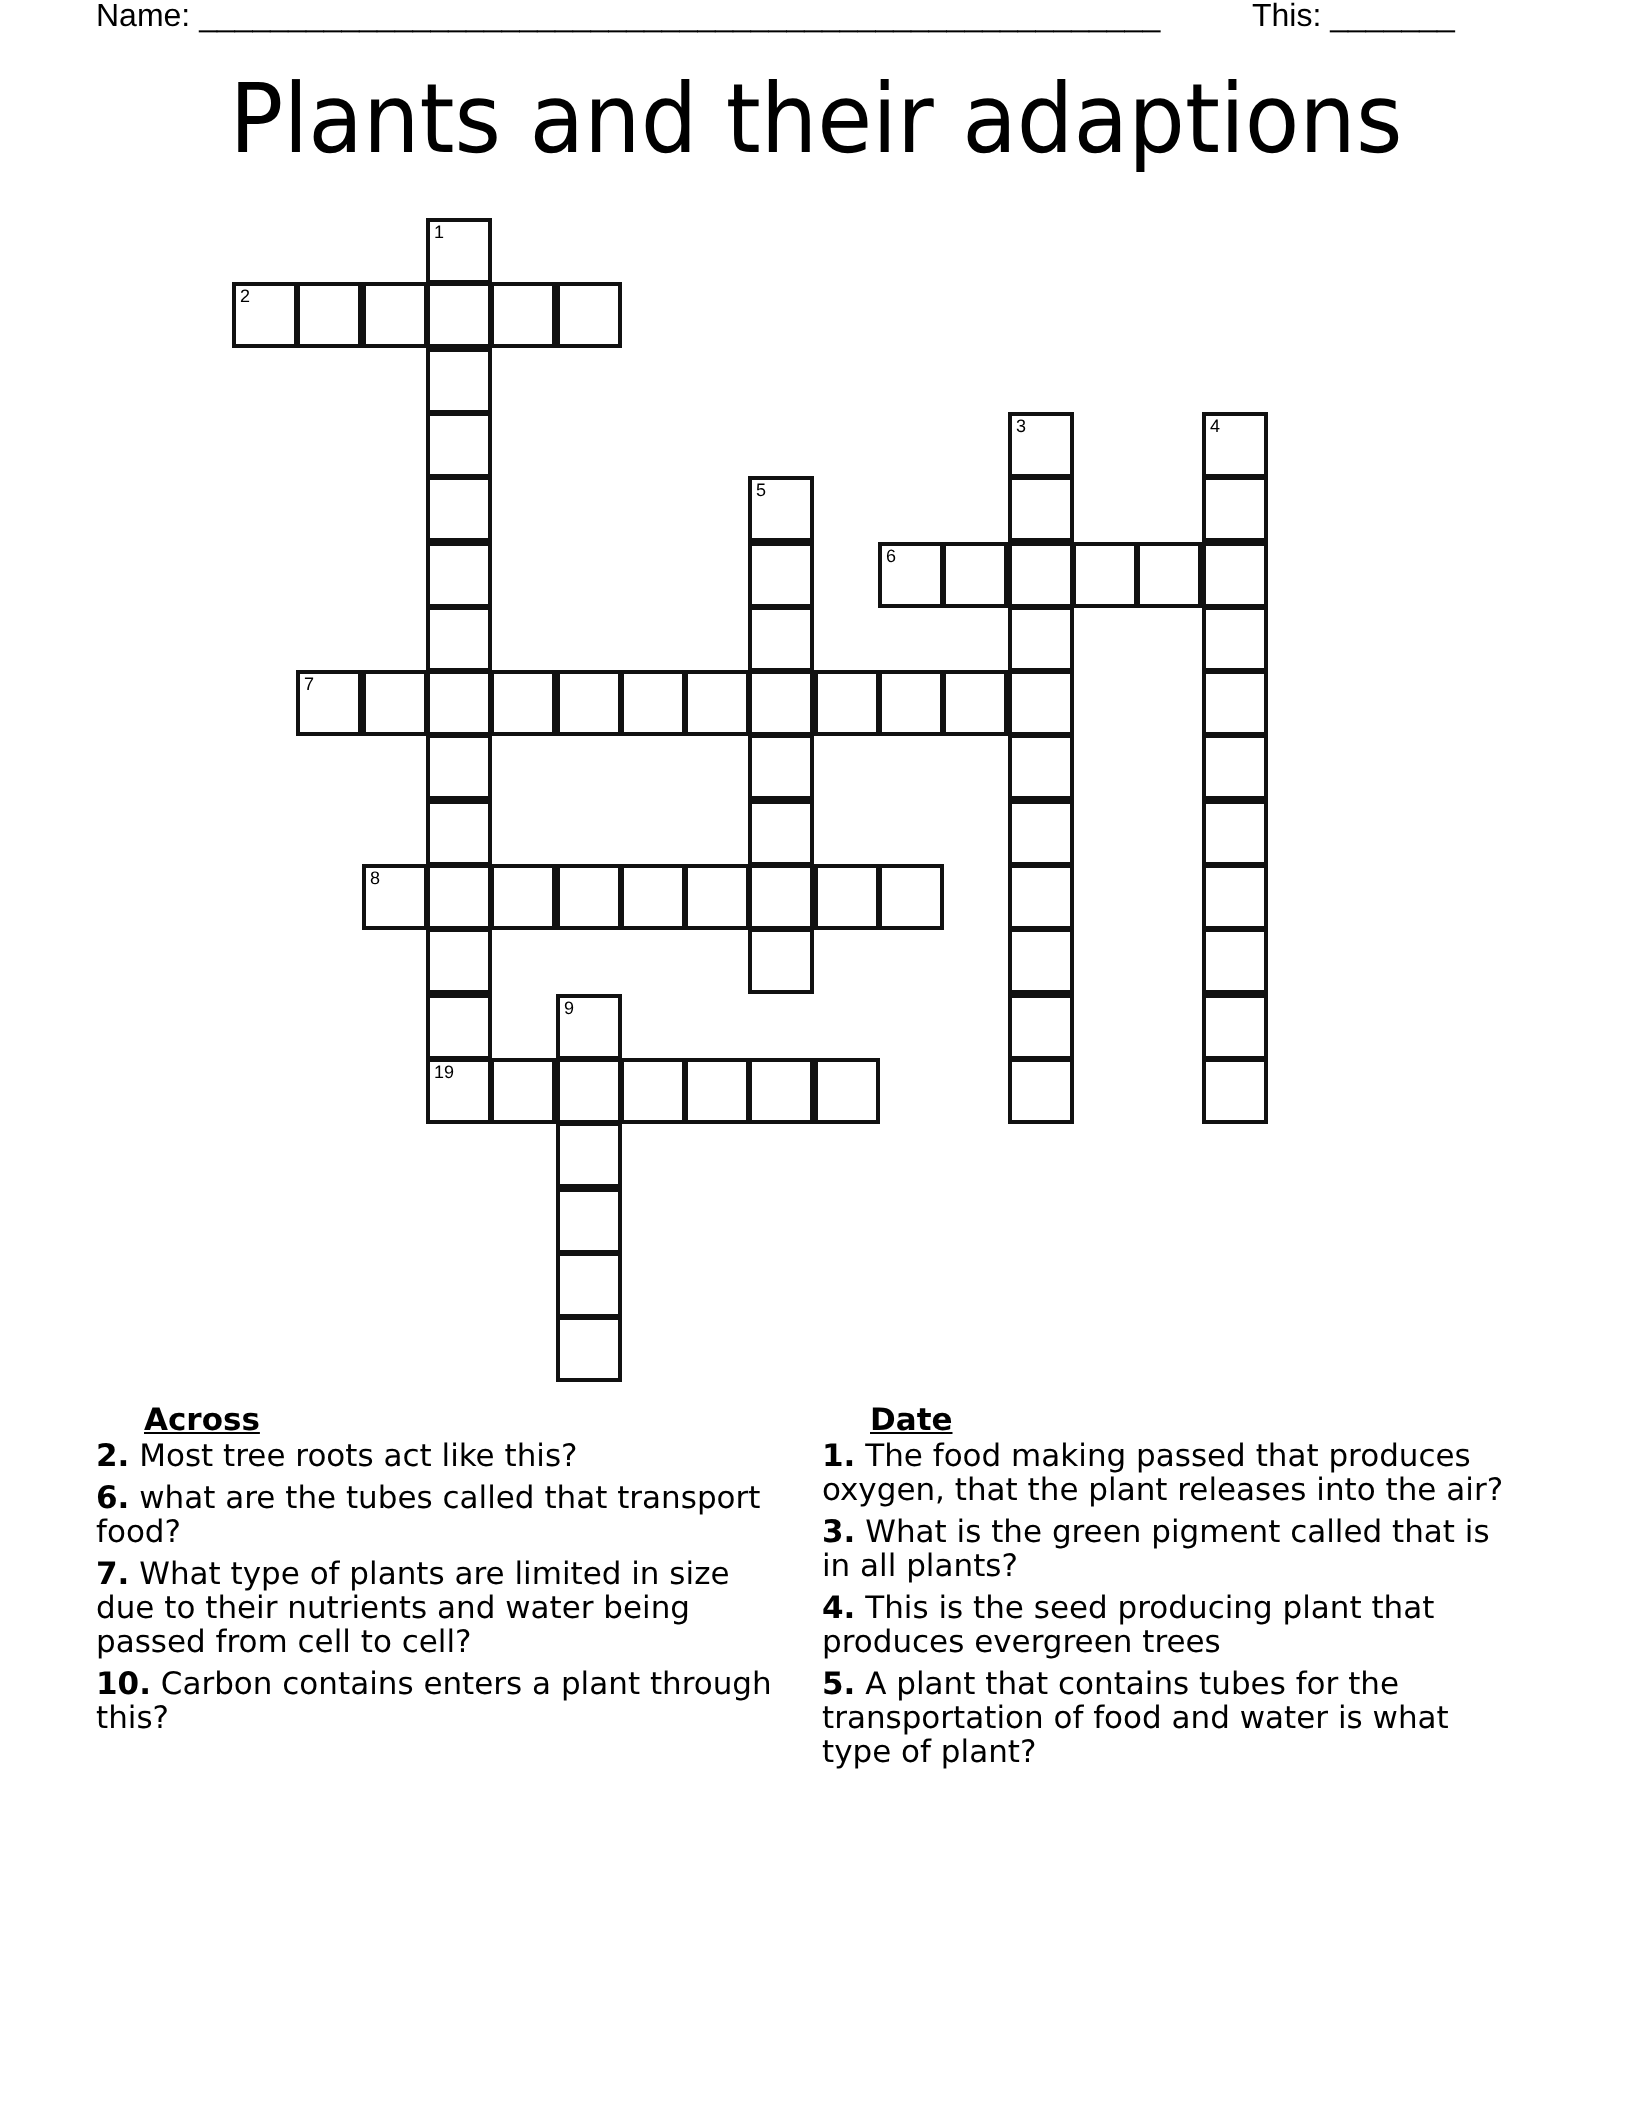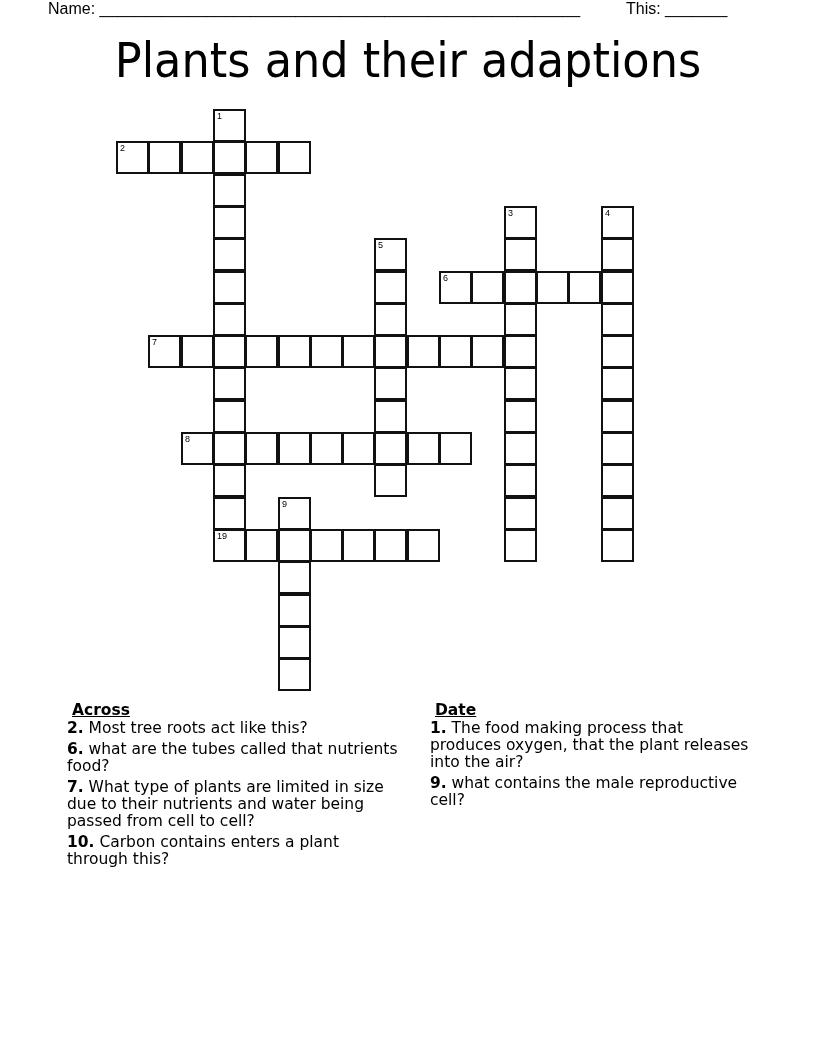--- a/index.html
+++ b/index.html
@@ -24,21 +24,21 @@
     position: absolute; left: 2px; top: 0px;
     font-family: "Liberation Sans", sans-serif; font-size: 9px; line-height: 10px;
   }
   .clues {
     position: absolute; top: 702px;
     font-family: "DejaVu Sans", sans-serif; font-size: 15.5px; line-height: 17px;
   }
   .clues.across { left: 48px; width: 350px; }
   .clues.down { left: 411px; width: 345px; }
   .clue-heading { font-weight: bold; text-decoration: underline; margin-bottom: 1px; margin-left: 24px; }
-  .clue { margin-bottom: 4px; margin-left: 19px; }
+  .clue { margin-bottom: 4px; }
   .clue b { font-weight: bold; }
 </style>
 </head>
 <body>
 
 <div class="header-line">
   <span class="name-label">Name: ______________________________________________________</span>
   <span class="date-label">This: _______</span>
 </div>
 
@@ -143,22 +143,24 @@
     <div class="cell" style="left: 246px; top: 530px; width: 33px; height: 33px;"></div>
     <div class="cell" style="left: 311px; top: 530px; width: 33px; height: 33px;"></div>
     <div class="cell" style="left: 343px; top: 530px; width: 33px; height: 33px;"></div>
     <div class="cell" style="left: 375px; top: 530px; width: 33px; height: 33px;"></div>
     <div class="cell" style="left: 408px; top: 530px; width: 33px; height: 33px;"></div>
   </div>
 
 <div class="clues across">
   <div class="clue-heading">Across</div>
   <div class="clue"><b>2.</b><span> Most tree roots act like this?</span></div>
-  <div class="clue"><b>6.</b><span> what are the tubes called that nutrients food?</span></div>
+  <div class="clue"><b>6.</b><span> what are the tubes called that transport food?</span></div>
   <div class="clue"><b>7.</b><span> What type of plants are limited in size due to their nutrients and water being passed from cell to cell?</span></div>
   <div class="clue"><b>10.</b><span> Carbon contains enters a plant through this?</span></div>
 </div>
 
 <div class="clues down">
   <div class="clue-heading">Date</div>
-  <div class="clue"><b>1.</b><span> The food making process that produces oxygen, that the plant releases into the air?</span></div>
-  <div class="clue"><b>9.</b><span> what contains the male reproductive cell?</span></div>
+  <div class="clue"><b>1.</b><span> The food making passed that produces oxygen, that the plant releases into the air?</span></div>
+  <div class="clue"><b>3.</b><span> What is the green pigment called that is in all plants?</span></div>
+  <div class="clue"><b>4.</b><span> This is the seed producing plant that produces evergreen trees</span></div>
+  <div class="clue"><b>5.</b><span> A plant that contains tubes for the transportation of food and water is what type of plant?</span></div>
 </div>
 
 </body></html>

